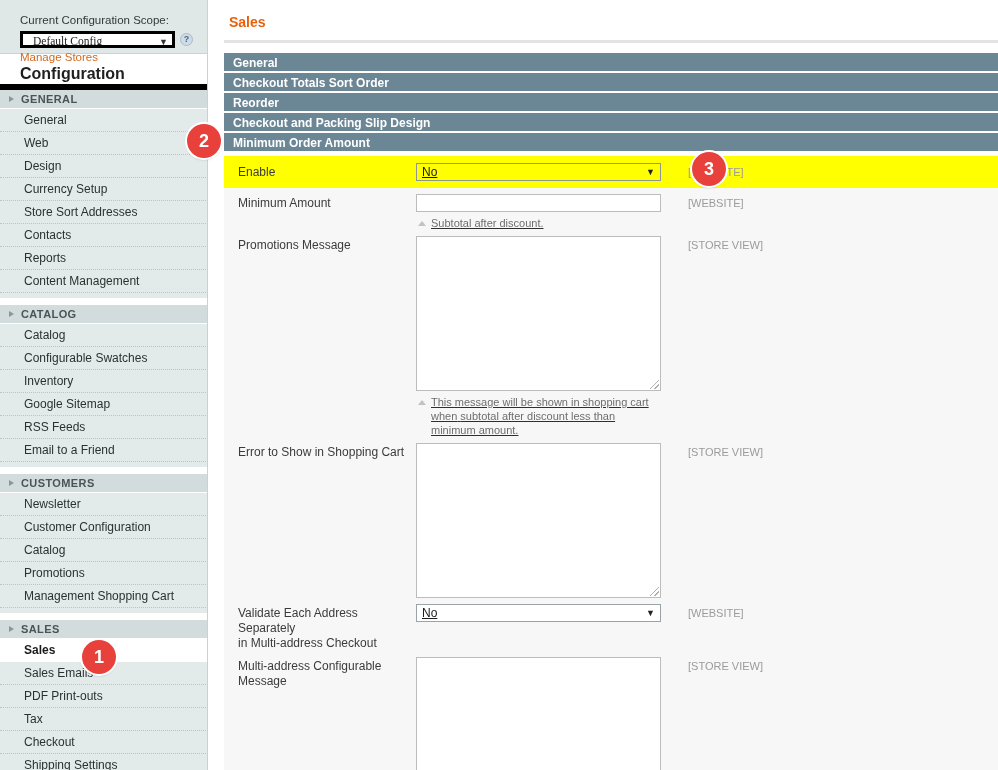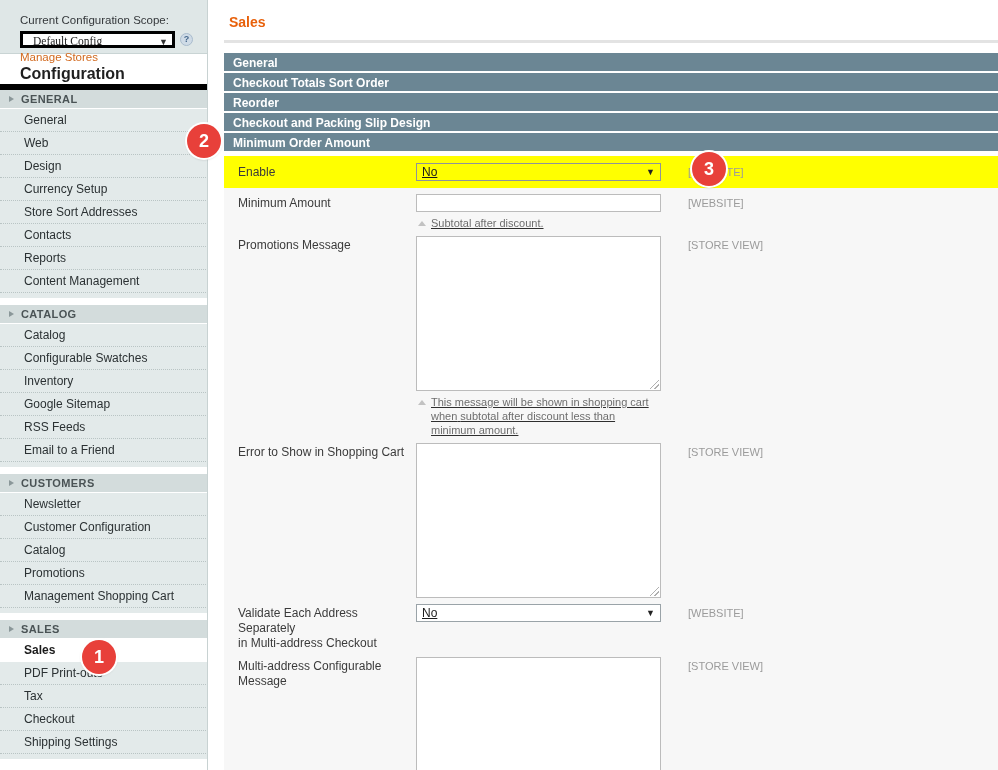--- a/index.html
+++ b/index.html
@@ -403,20 +403,21 @@
     </div>
     <div class="nav-group-spacer"></div>
 
     <div class="nav-group">
       <div class="group-header">
         <span class="tri-right"></span>
         <span>SALES</span>
       </div>
       <div class="nav-items">
         <div class="nav-item active">Sales</div>
+        <div class="nav-item">Sales Emails</div>
         <div class="nav-item">PDF Print-outs</div>
         <div class="nav-item">Tax</div>
         <div class="nav-item">Checkout</div>
         <div class="nav-item">Shipping Settings</div>
       </div>
     </div>
 
     <div class="sidebar-edge"></div>
   </div>
 

